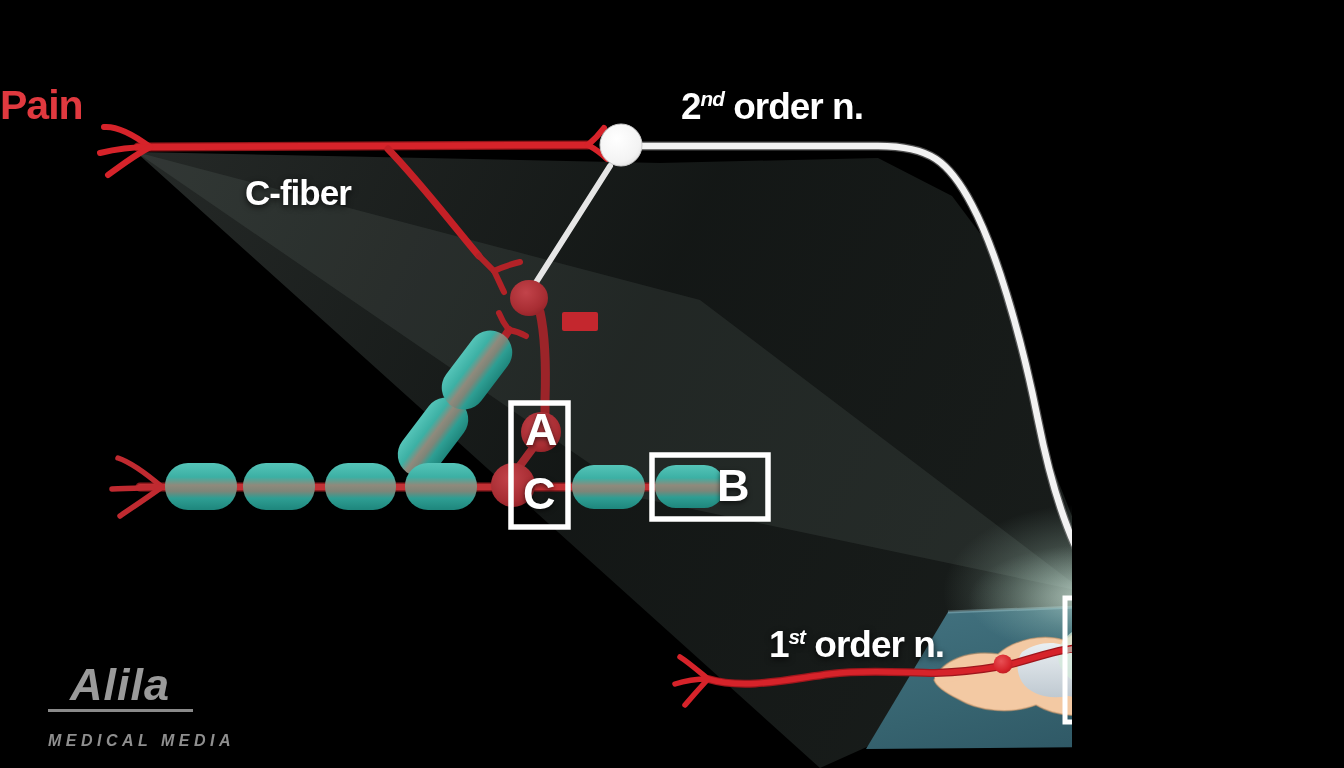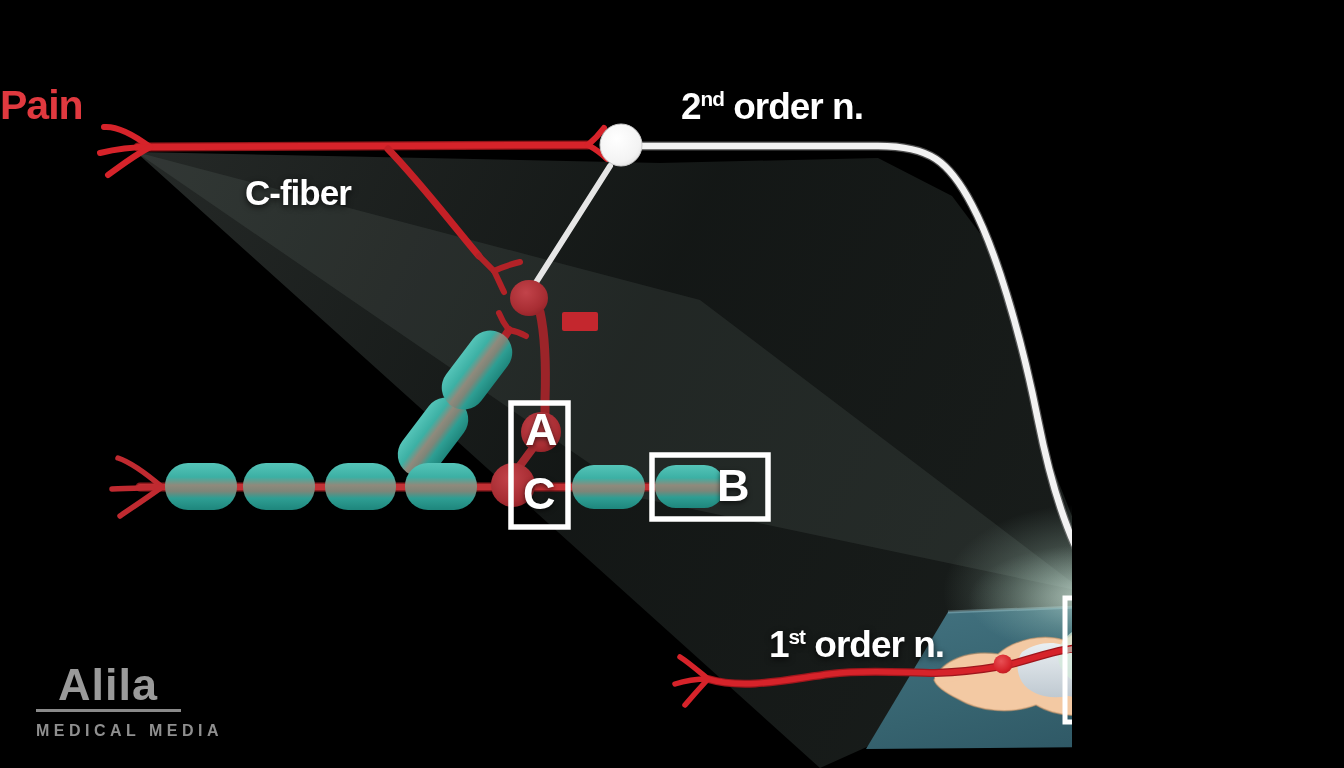--- a/index.html
+++ b/index.html
@@ -3,36 +3,36 @@
 <meta charset="utf-8">
 <style>
   html,body{margin:0;padding:0;background:#000;}
   .stage{
     position:relative;width:1072px;height:768px;background:#000;overflow:hidden;
     font-family:"Liberation Sans","DejaVu Sans",sans-serif;
   }
   .stage svg{position:absolute;left:0;top:0;}
   .lbl{position:absolute;z-index:5;font-weight:700;white-space:nowrap;
        text-shadow:0 2px 6px rgba(0,0,0,.75);}
-  .lbl sup{font-size:56%;font-weight:700;}
+  .lbl sup{font-size:56%;font-weight:700;font-style:italic;}
   .pain{left:0px;top:82px;color:var(--label_red,#e0393f);font-size:41px;line-height:46px;letter-spacing:-1px;}
   .cfiber{left:245px;top:161px;color:var(--label_white,#fff);font-size:35px;letter-spacing:-1px;margin-top:12px;}
   .order2{left:681px;top:86px;color:var(--label_white,#fff);font-size:37px;letter-spacing:-1px;}
   .order1{left:769px;top:624px;color:var(--label_white,#fff);font-size:37px;letter-spacing:-1px;}
   .marker{position:absolute;z-index:6;color:var(--label_white,#fff);font-weight:700;font-size:45px;
           text-shadow:0 2px 5px rgba(0,0,0,.6);}
   .mA{left:525px;top:404px;}
   .mC{left:523px;top:468px;}
   .mBfiber{left:717px;top:460px;}
   .mBcord{left:1180px;top:547px;}
   .mD{left:1097px;top:668px;}
-  .logo{position:absolute;left:36px;top:662px;z-index:5;color:var(--logo_gray,#9a9a9a);}
+  .logo{position:absolute;left:48px;top:662px;z-index:5;color:var(--logo_gray,#9a9a9a);font-style:italic;}
   .logo .brand{font-size:45px;font-weight:700;letter-spacing:1px;padding-left:22px;line-height:46px;}
   .logo .rule{width:145px;height:0;border-top:3px solid #8a8a8a;margin-top:1px;}
-  .logo .tagline{font-size:16px;font-weight:700;letter-spacing:4.5px;margin-top:10px;color:#8f8f8f;}
+  .logo .tagline{font-size:16px;font-weight:700;letter-spacing:4.5px;margin-top:20px;color:#8f8f8f;}
 </style>
 </head>
 <body>
 
 <div class="stage">
 
 <svg width="1344" height="768" viewBox="0 0 1344 768">
   <defs>
     <linearGradient id="beamGrad" gradientUnits="userSpaceOnUse" x1="140" y1="150" x2="1100" y2="610">
       <stop offset="0" stop-color="rgba(185,205,196,0.20)"></stop>

